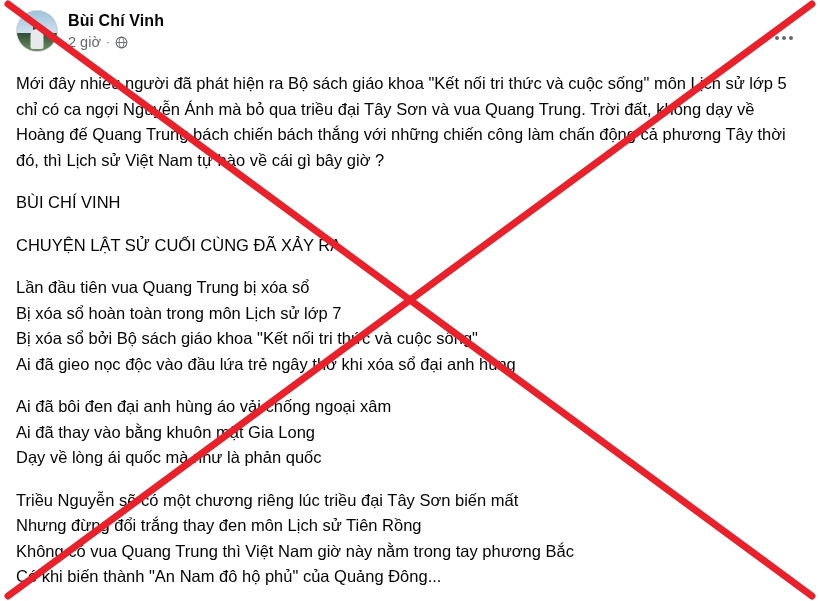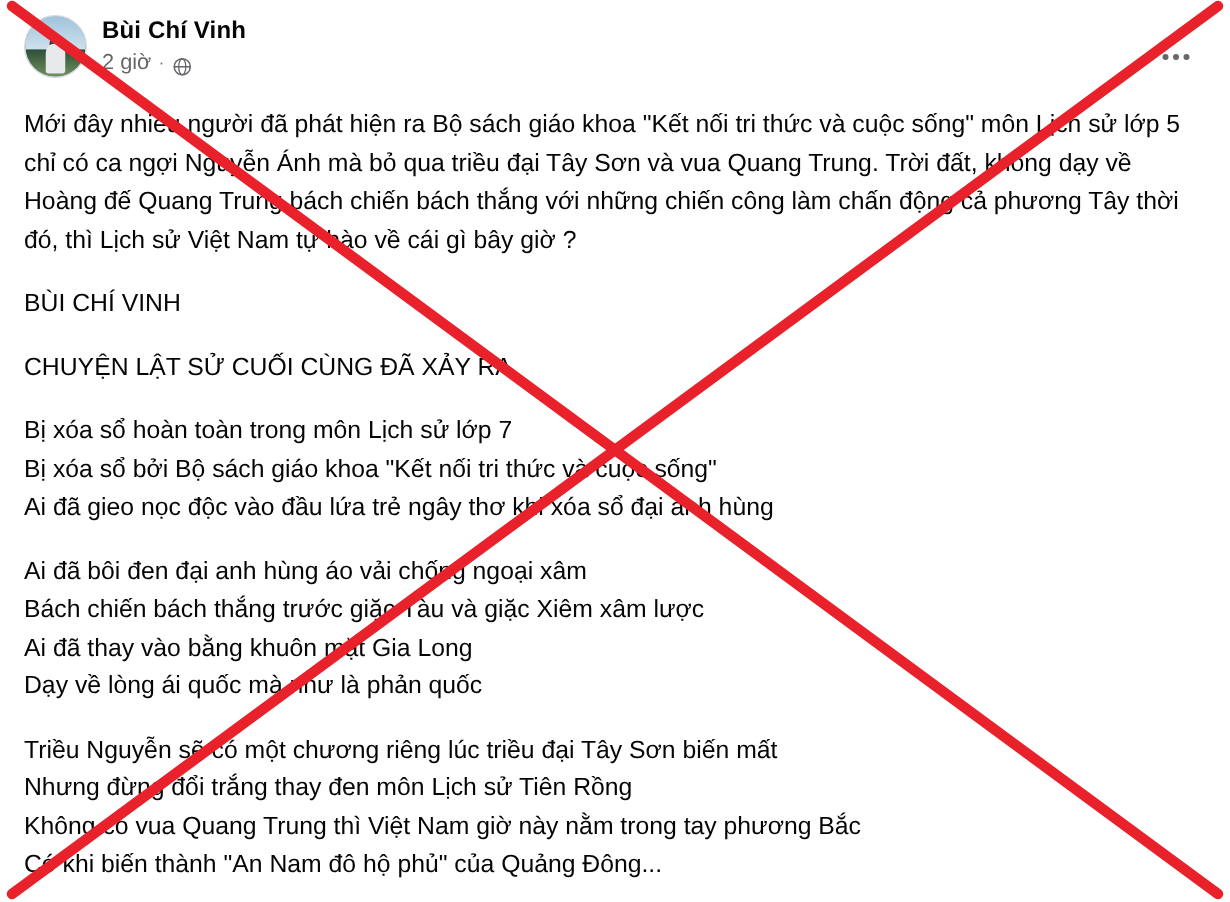--- a/index.html
+++ b/index.html
@@ -84,21 +84,21 @@
   }
   .author-name {
     font-size: 16px;
     font-weight: bold;
     line-height: 20px;
     color: #050505;
     letter-spacing: .1px;
   }
   .meta-row {
     display: flex;
-    align-items: flex-end;
+    align-items: center;
     gap: 5px;
     margin-top: 3px;
     font-size: 14.5px;
     color: #65676b;
     line-height: 17px;
   }
   .meta-dot {
     font-size: 11px;
     line-height: 17px;
     color: #65676b;
@@ -191,28 +191,28 @@
     </div>
   </div>
 
   <div class="post-body">
     <p class="para">Mới đây nhiều người đã phát hiện ra Bộ sách giáo khoa "Kết nối tri thức và cuộc sống" môn Lịch sử lớp 5 chỉ có ca ngợi Nguyễn Ánh mà bỏ qua triều đại Tây Sơn và vua Quang Trung. Trời đất, không dạy về Hoàng đế Quang Trung bách chiến bách thắng với những chiến công làm chấn động cả phương Tây thời đó, thì Lịch sử Việt Nam tự hào về cái gì bây giờ ?</p>
     <p class="para">BÙI CHÍ VINH</p>
     <p class="para">CHUYỆN LẬT SỬ CUỐI CÙNG ĐÃ XẢY RA</p>
 
     <div class="block-gap"></div>
 
+    <p class="para tight">Lần đầu tiên vua Quang Trung bị xóa sổ</p>
     <p class="para tight">Bị xóa sổ hoàn toàn trong môn Lịch sử lớp 7</p>
     <p class="para tight">Bị xóa sổ bởi Bộ sách giáo khoa "Kết nối tri thức và cuộc sống"</p>
     <p class="para tight">Ai đã gieo nọc độc vào đầu lứa trẻ ngây thơ khi xóa sổ đại anh hùng</p>
 
     <div class="block-gap"></div>
 
     <p class="para tight">Ai đã bôi đen đại anh hùng áo vải chống ngoại xâm</p>
-    <p class="para tight">Bách chiến bách thắng trước giặc Tàu và giặc Xiêm xâm lược</p>
     <p class="para tight">Ai đã thay vào bằng khuôn mặt Gia Long</p>
     <p class="para tight">Dạy về lòng ái quốc mà như là phản quốc</p>
 
     <div class="block-gap"></div>
 
     <p class="para tight">Triều Nguyễn sẽ có một chương riêng lúc triều đại Tây Sơn biến mất</p>
     <p class="para tight">Nhưng đừng đổi trắng thay đen môn Lịch sử Tiên Rồng</p>
     <p class="para tight">Không có vua Quang Trung thì Việt Nam giờ này nằm trong tay phương Bắc</p>
     <p class="para tight">Có khi biến thành "An Nam đô hộ phủ" của Quảng Đông...</p>
 

